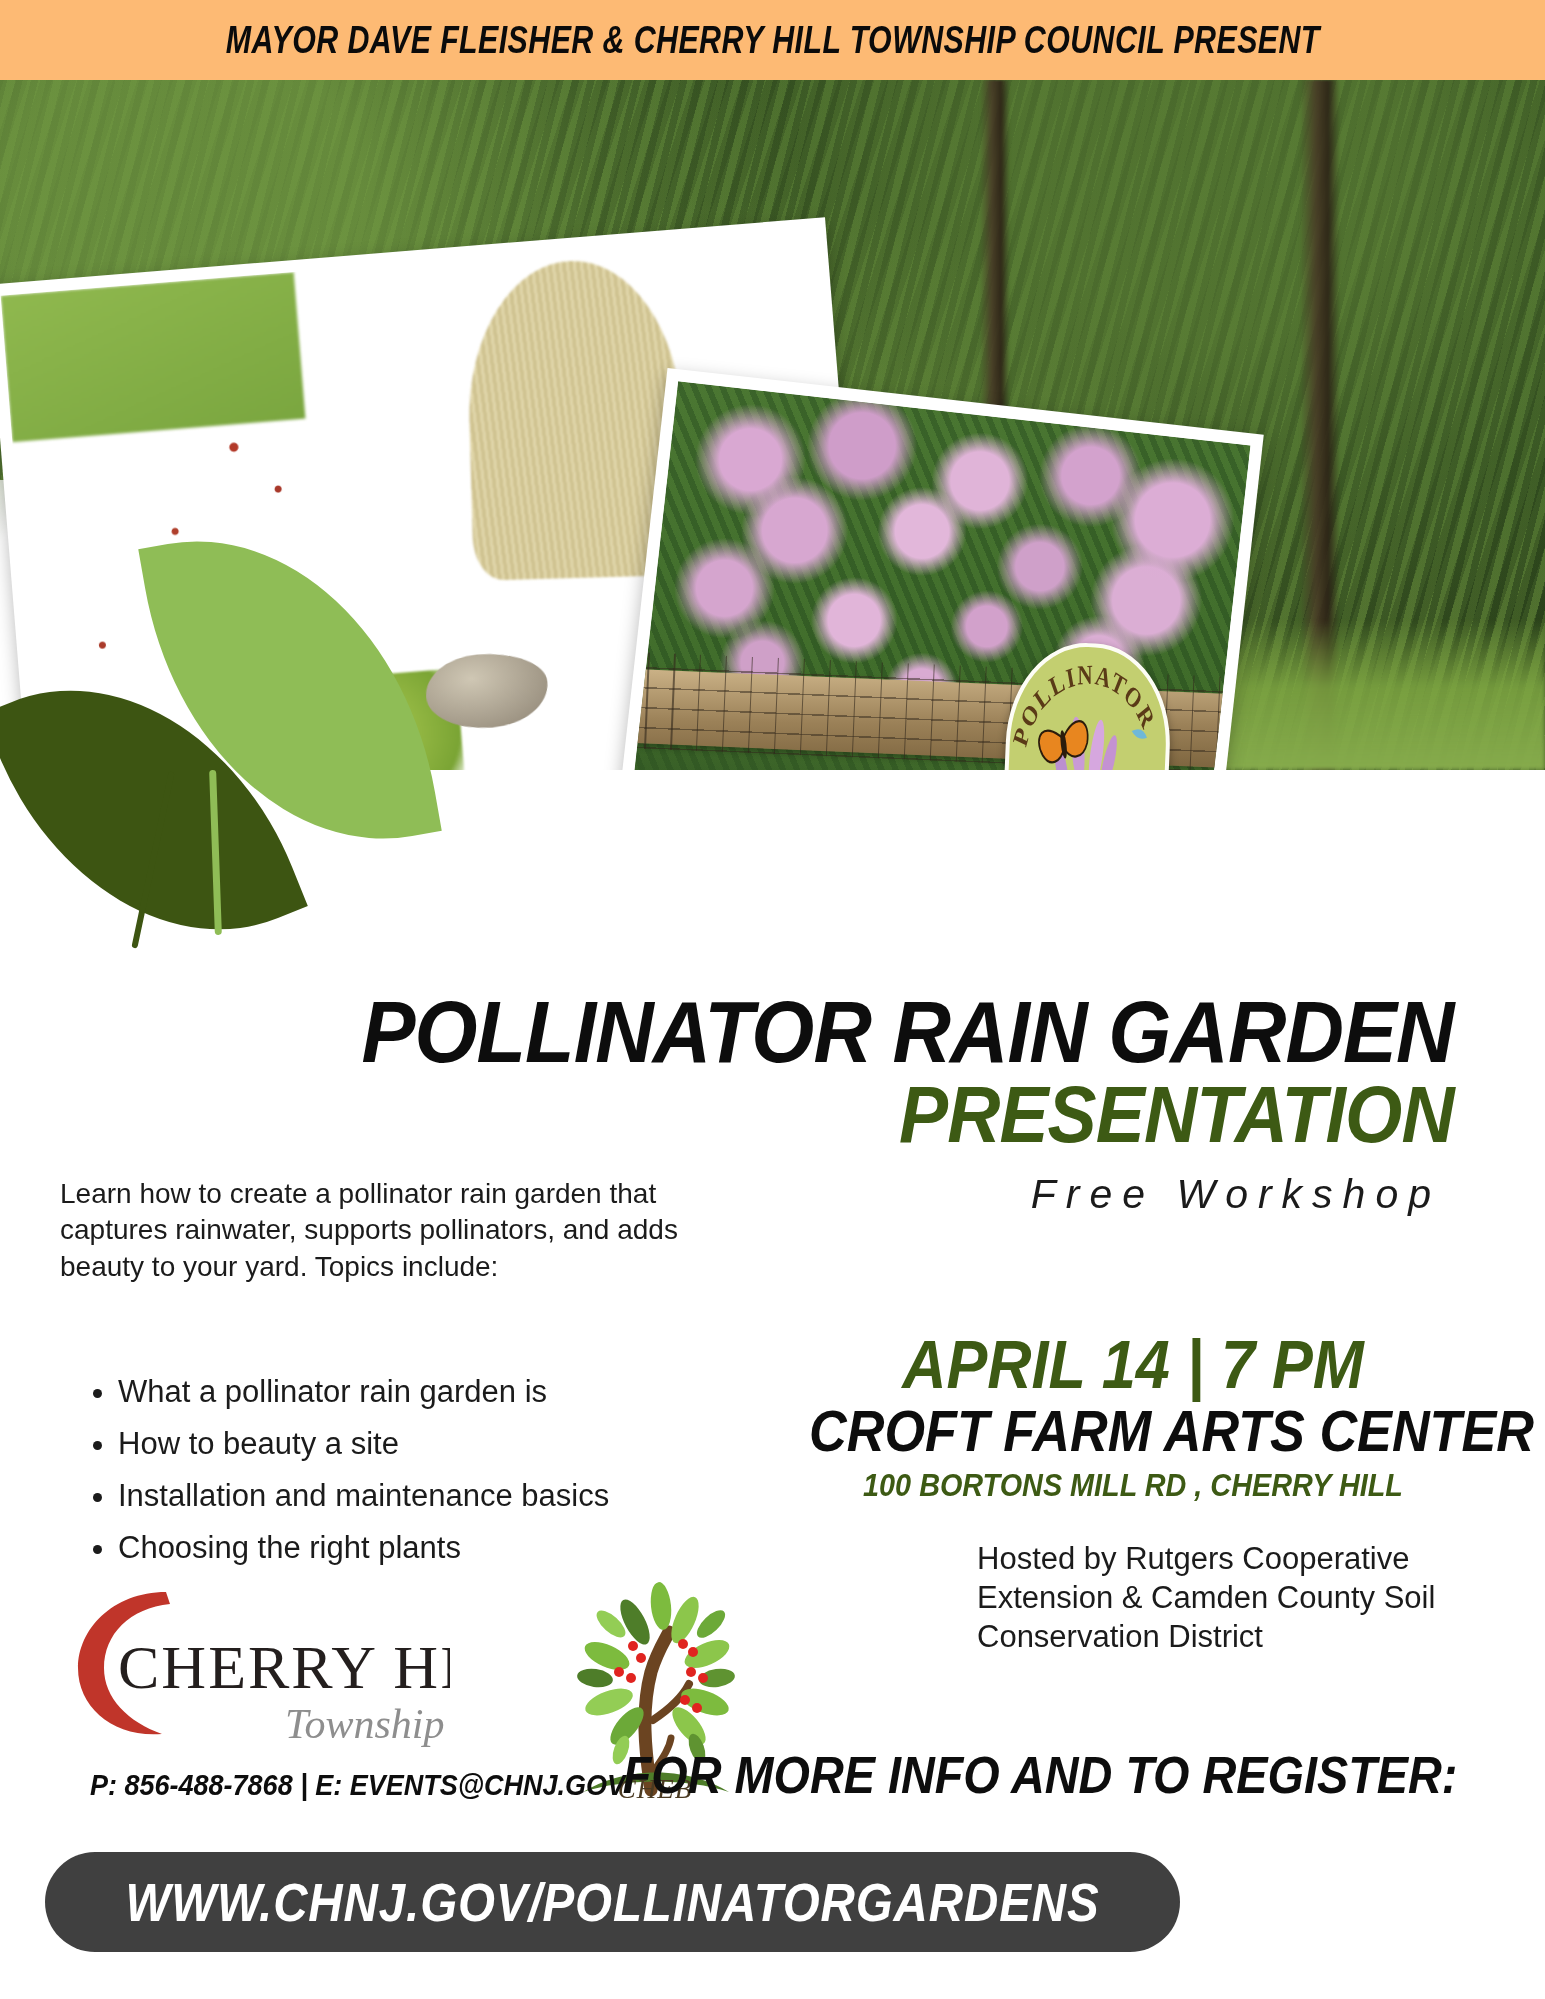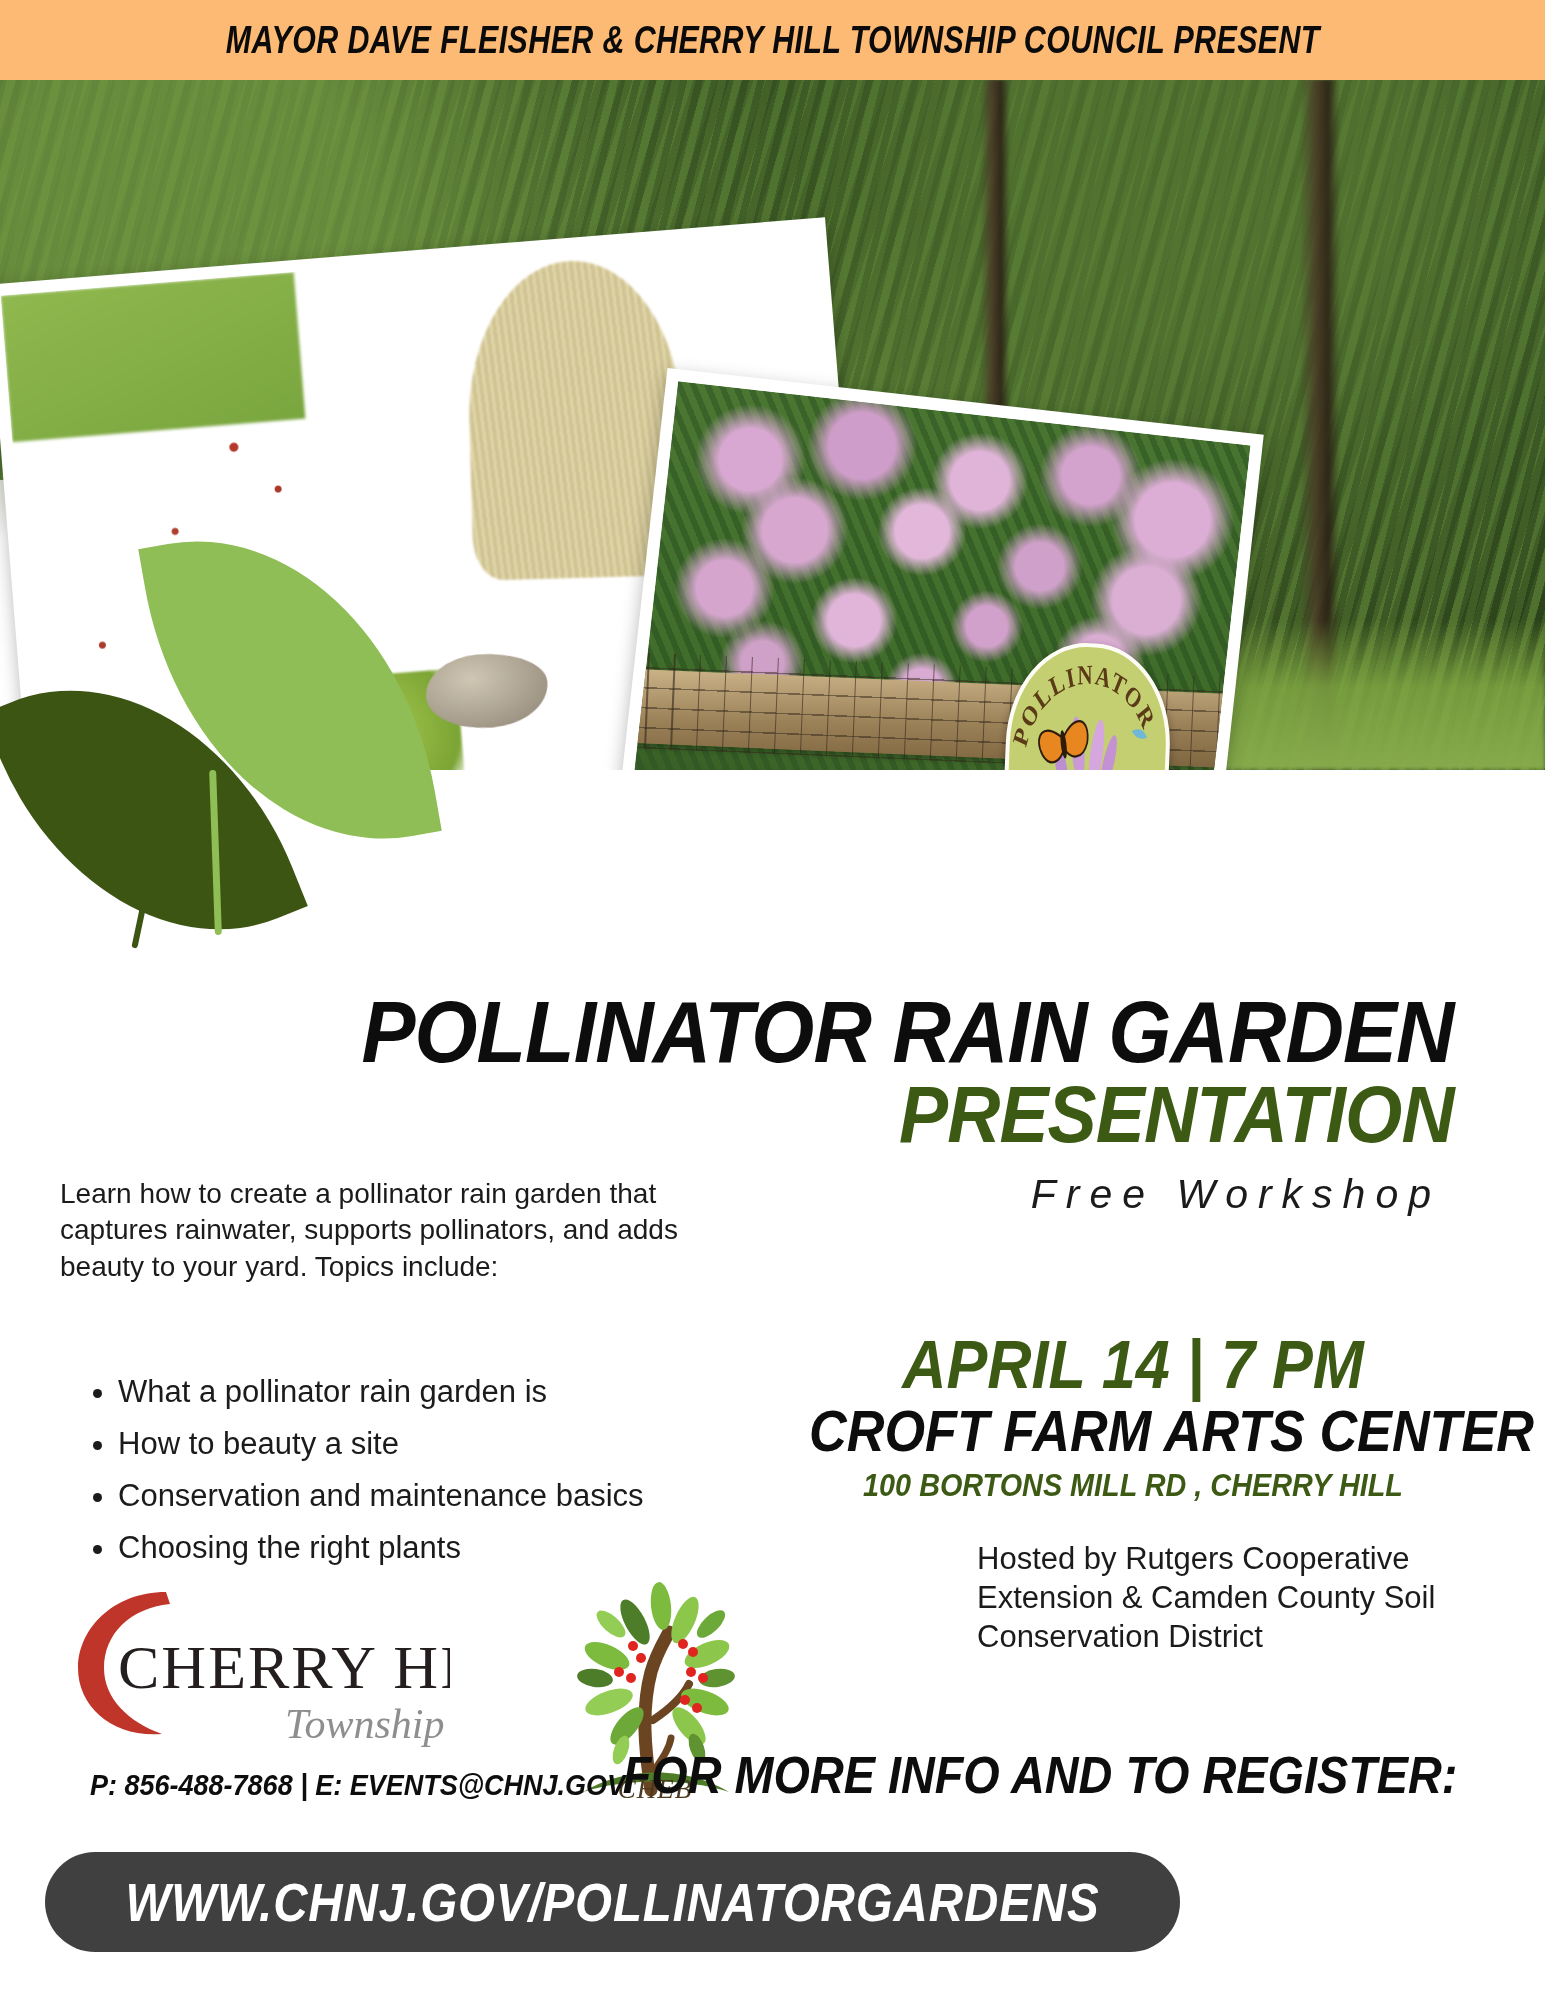--- a/index.html
+++ b/index.html
@@ -370,21 +370,21 @@
   <div class="title-main">POLLINATOR RAIN GARDEN</div>
   <div class="title-sub">PRESENTATION</div>
   <div class="title-free">Free Workshop</div>
 </div>
 
 <p class="copy">Learn how to create a pollinator rain garden that captures rainwater, supports pollinators, and adds beauty to your yard.  Topics include:</p>
 
 <ul class="bullets">
   <li>What a pollinator rain garden is</li>
   <li>How to beauty a site</li>
-  <li>Conservation and maintenance basics</li>
+  <li>Installation and maintenance basics</li>
   <li>Choosing the right plants</li>
 </ul>
 
 <div class="event">
   <div class="event-date">APRIL 14  | 7 PM</div>
   <div class="event-venue">CROFT FARM ARTS CENTER</div>
   <div class="event-address">100 BORTONS MILL RD , CHERRY HILL</div>
 </div>
 
 <div class="hosted">Hosted by Rutgers Cooperative Extension &amp; Camden County Soil Conservation District</div>

